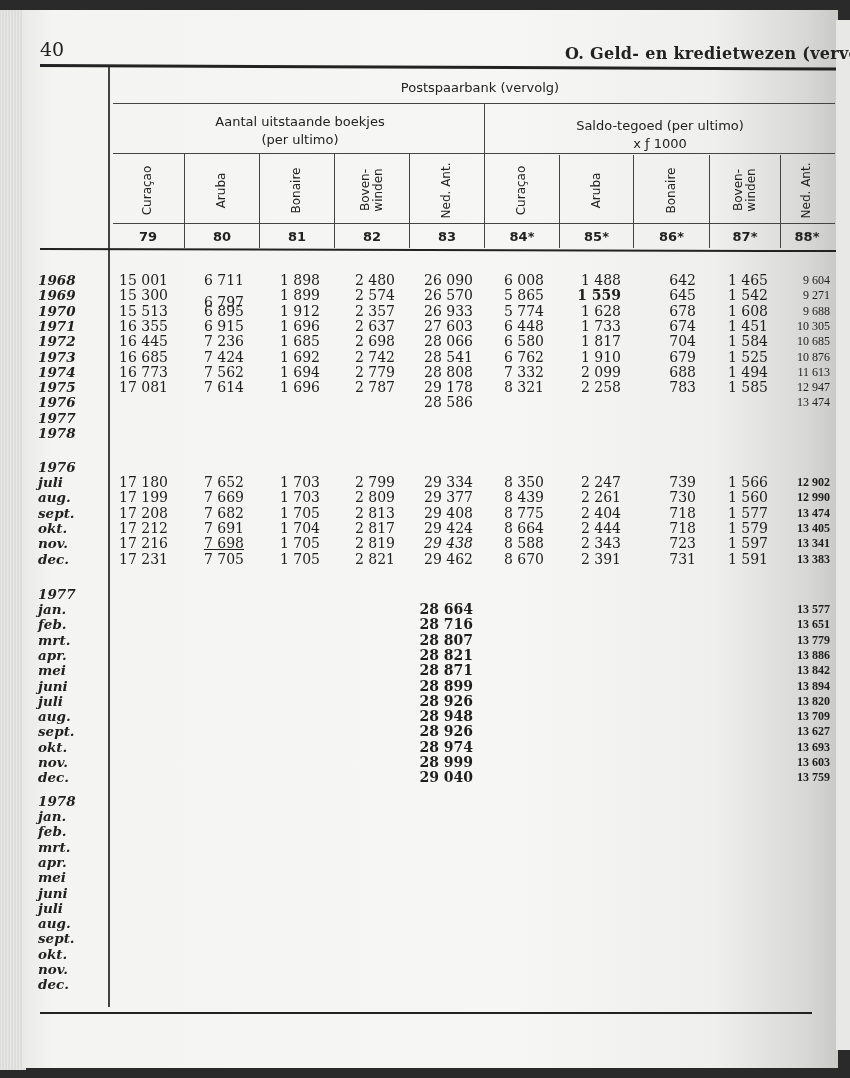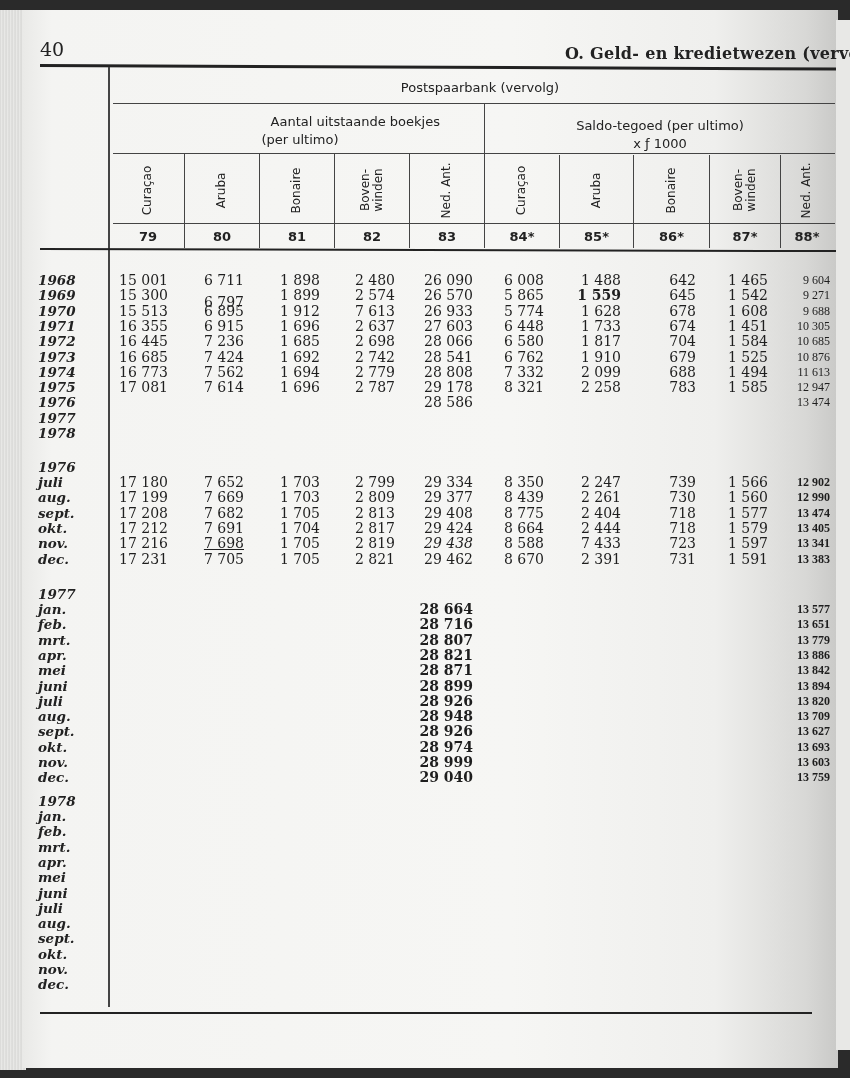--- a/index.html
+++ b/index.html
@@ -75,21 +75,21 @@
 <div class="rule-thin" style="left:184px; top:153px; width:1px; height:95px;"></div>
 <div class="rule-thin" style="left:259px; top:153px; width:1px; height:95px;"></div>
 <div class="rule-thin" style="left:334px; top:153px; width:1px; height:95px;"></div>
 <div class="rule-thin" style="left:409px; top:153px; width:1px; height:95px;"></div>
 <div class="rule-thin" style="left:559px; top:155px; width:1px; height:93px;"></div>
 <div class="rule-thin" style="left:633px; top:155px; width:1px; height:93px;"></div>
 <div class="rule-thin" style="left:709px; top:155px; width:1px; height:93px;"></div>
 <div class="rule-thin" style="left:780px; top:155px; width:1px; height:93px;"></div>
 
 <div class="hdr-text" style="left:380px; top:80px; width:200px;">Postspaarbank (vervolg)</div>
-<div class="hdr-text" style="left:160px; top:114px; width:280px;text-align:right;">Aantal uitstaande boekjes</div>
+<div class="hdr-text" style="left:160px; top:114px; width:280px;">Aantal uitstaande boekjes</div>
 <div class="hdr-text" style="left:200px; top:132px; width:200px;">(per ultimo)</div>
 <div class="hdr-text" style="left:560px; top:118px; width:200px;">Saldo-tegoed (per ultimo)</div>
 <div class="hdr-text" style="left:620px; top:136px; width:80px;">x ƒ 1000</div>
 
 <div class="colhead" style="left:113px; width:70px;">
     <span>Curaçao</span>
   </div>
 <div class="colhead" style="left:185px; width:74px;">
     <span>Aruba</span>
   </div>
@@ -151,21 +151,21 @@
     <div class="cell" style="top: 288.3px; left: 403px; width: 70px;">26 570</div>
     <div class="cell" style="top: 288.3px; left: 474px; width: 70px;">5 865</div>
     <div class="cell" style="top: 288.3px; left: 551px; width: 70px; font-weight: bold;">1 559</div>
     <div class="cell" style="top: 288.3px; left: 626px; width: 70px;">645</div>
     <div class="cell" style="top: 288.3px; left: 698px; width: 70px;">1 542</div>
     <div class="cell narrow" style="top: 288.3px; left: 760px; width: 70px;">9 271</div>
     <div class="row-label" style="top: 303.6px;">1970</div>
     <div class="cell" style="top: 303.6px; left: 98px; width: 70px;">15 513</div>
     <div class="cell" style="top: 303.6px; left: 174px; width: 70px;">6 895</div>
     <div class="cell" style="top: 303.6px; left: 250px; width: 70px;">1 912</div>
-    <div class="cell" style="top: 303.6px; left: 325px; width: 70px;">7 613</div>
+    <div class="cell" style="top: 303.6px; left: 325px; width: 70px;">2 357</div>
     <div class="cell" style="top: 303.6px; left: 403px; width: 70px;">26 933</div>
     <div class="cell" style="top: 303.6px; left: 474px; width: 70px;">5 774</div>
     <div class="cell" style="top: 303.6px; left: 551px; width: 70px;">1 628</div>
     <div class="cell" style="top: 303.6px; left: 626px; width: 70px;">678</div>
     <div class="cell" style="top: 303.6px; left: 698px; width: 70px;">1 608</div>
     <div class="cell narrow" style="top: 303.6px; left: 760px; width: 70px;">9 688</div>
     <div class="row-label" style="top: 318.9px;">1971</div>
     <div class="cell" style="top: 318.9px; left: 98px; width: 70px;">16 355</div>
     <div class="cell" style="top: 318.9px; left: 174px; width: 70px;">6 915</div>
     <div class="cell" style="top: 318.9px; left: 250px; width: 70px;">1 696</div>
@@ -270,21 +270,21 @@
     <div class="cell" style="top: 520.9px; left: 626px; width: 70px;">718</div>
     <div class="cell" style="top: 520.9px; left: 698px; width: 70px;">1 579</div>
     <div class="cell bold narrow" style="top: 520.9px; left: 760px; width: 70px;">13 405</div>
     <div class="row-label" style="top: 536.2px;">nov.</div>
     <div class="cell" style="top: 536.2px; left: 98px; width: 70px;">17 216</div>
     <div class="cell" style="top: 536.2px; left: 174px; width: 70px; text-decoration: underline;">7 698</div>
     <div class="cell" style="top: 536.2px; left: 250px; width: 70px;">1 705</div>
     <div class="cell" style="top: 536.2px; left: 325px; width: 70px;">2 819</div>
     <div class="cell" style="top: 536.2px; left: 403px; width: 70px; font-style: italic;">29 438</div>
     <div class="cell" style="top: 536.2px; left: 474px; width: 70px;">8 588</div>
-    <div class="cell" style="top: 536.2px; left: 551px; width: 70px;">7 433</div>
+    <div class="cell" style="top: 536.2px; left: 551px; width: 70px;">2 343</div>
     <div class="cell" style="top: 536.2px; left: 626px; width: 70px;">723</div>
     <div class="cell" style="top: 536.2px; left: 698px; width: 70px;">1 597</div>
     <div class="cell bold narrow" style="top: 536.2px; left: 760px; width: 70px;">13 341</div>
     <div class="row-label" style="top: 551.5px;">dec.</div>
     <div class="cell" style="top: 551.5px; left: 98px; width: 70px;">17 231</div>
     <div class="cell" style="top: 551.5px; left: 174px; width: 70px;">7 705</div>
     <div class="cell" style="top: 551.5px; left: 250px; width: 70px;">1 705</div>
     <div class="cell" style="top: 551.5px; left: 325px; width: 70px;">2 821</div>
     <div class="cell" style="top: 551.5px; left: 403px; width: 70px;">29 462</div>
     <div class="cell" style="top: 551.5px; left: 474px; width: 70px;">8 670</div>

